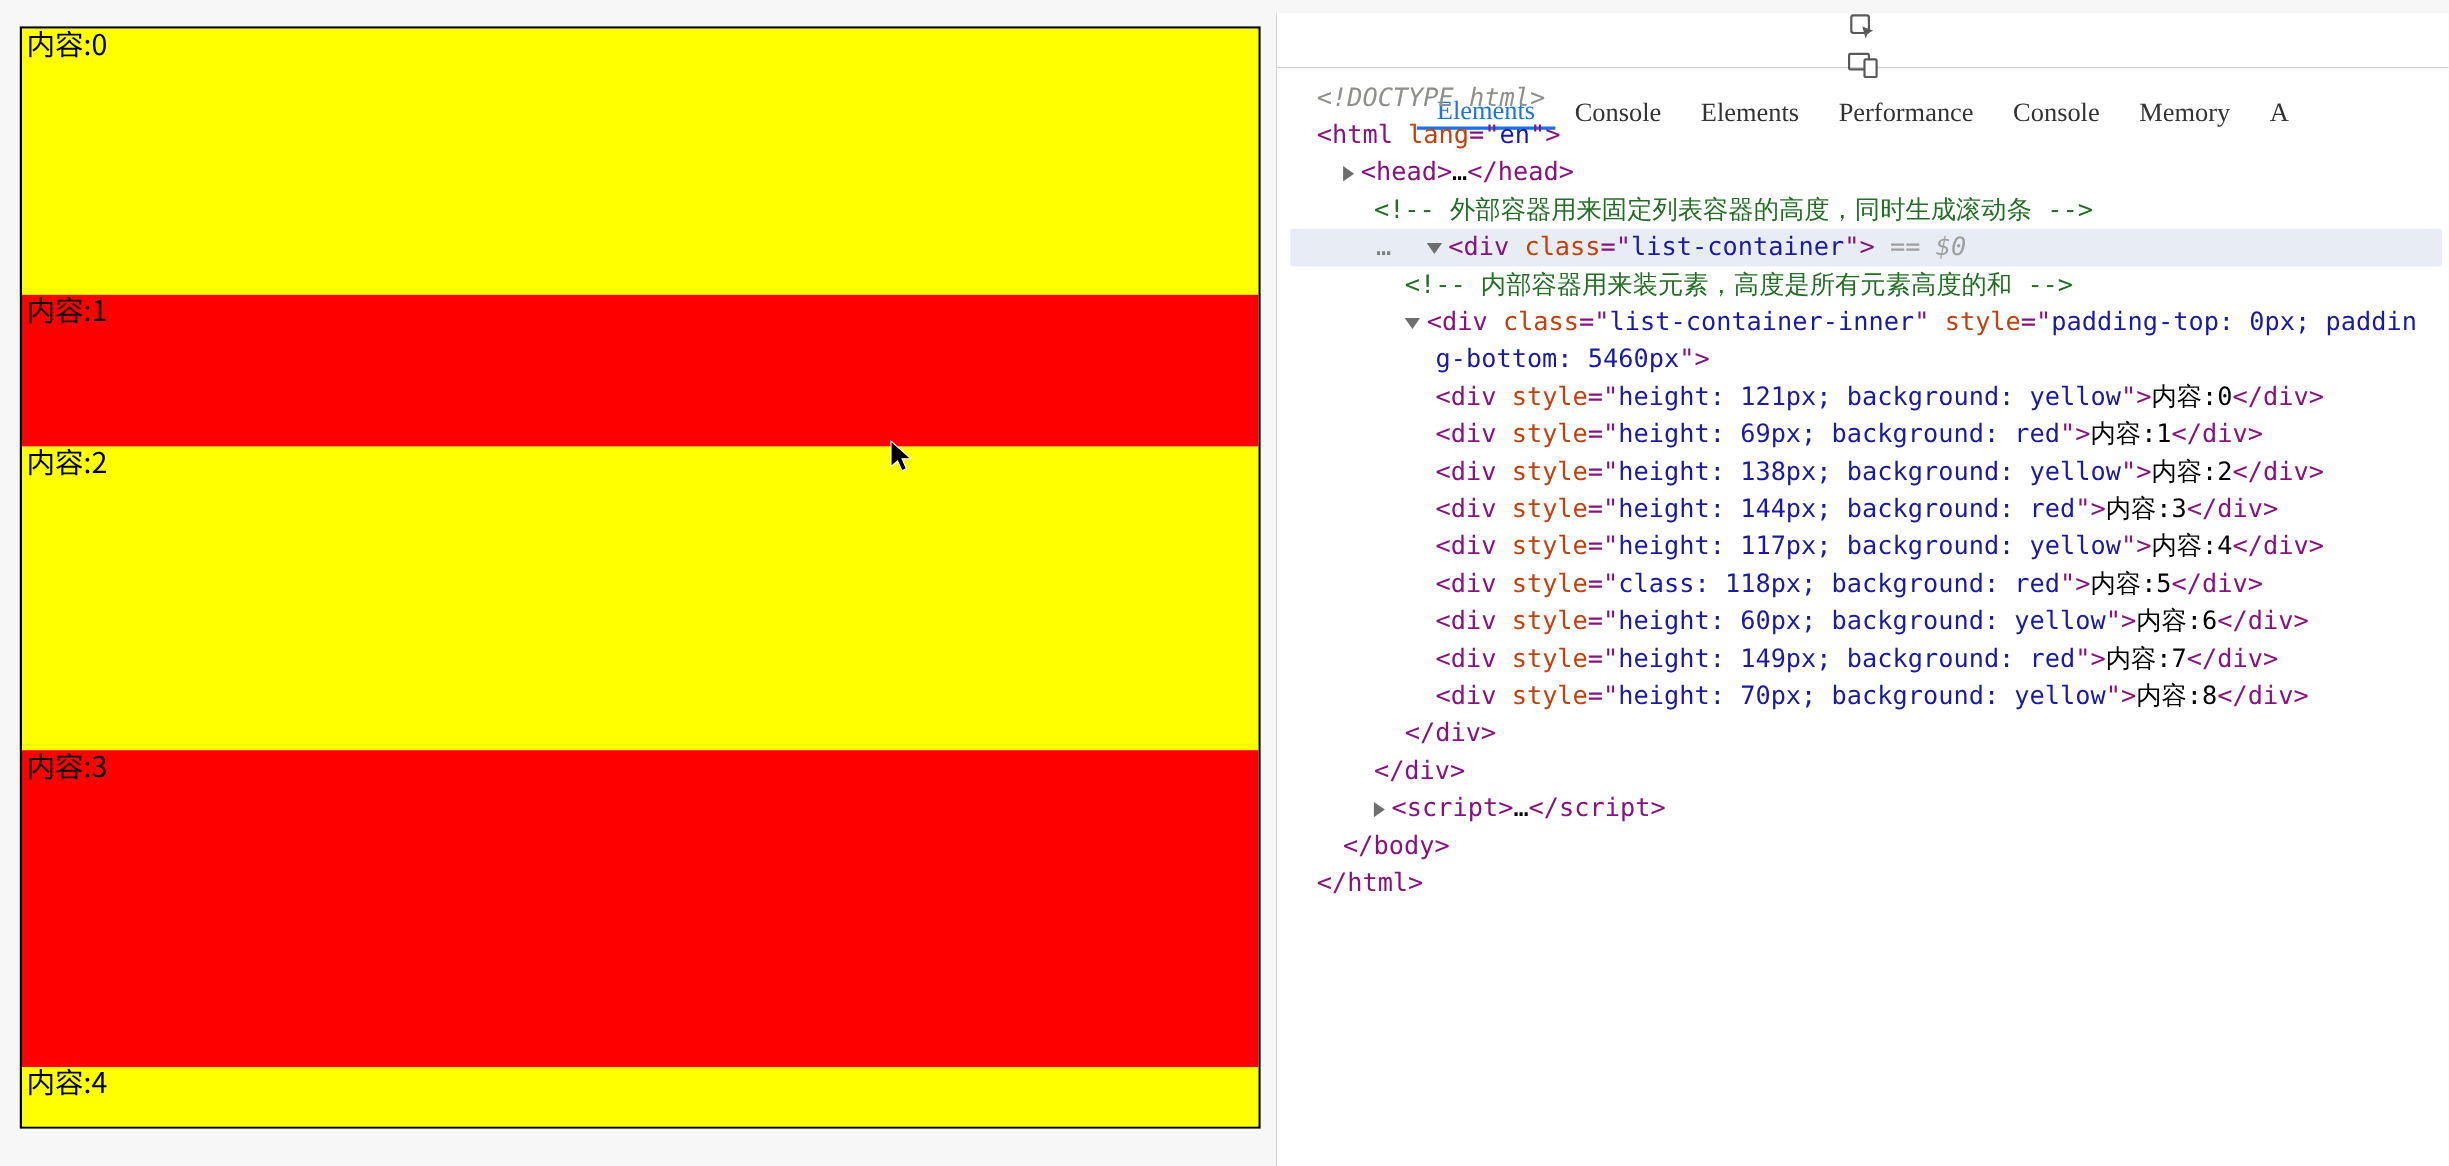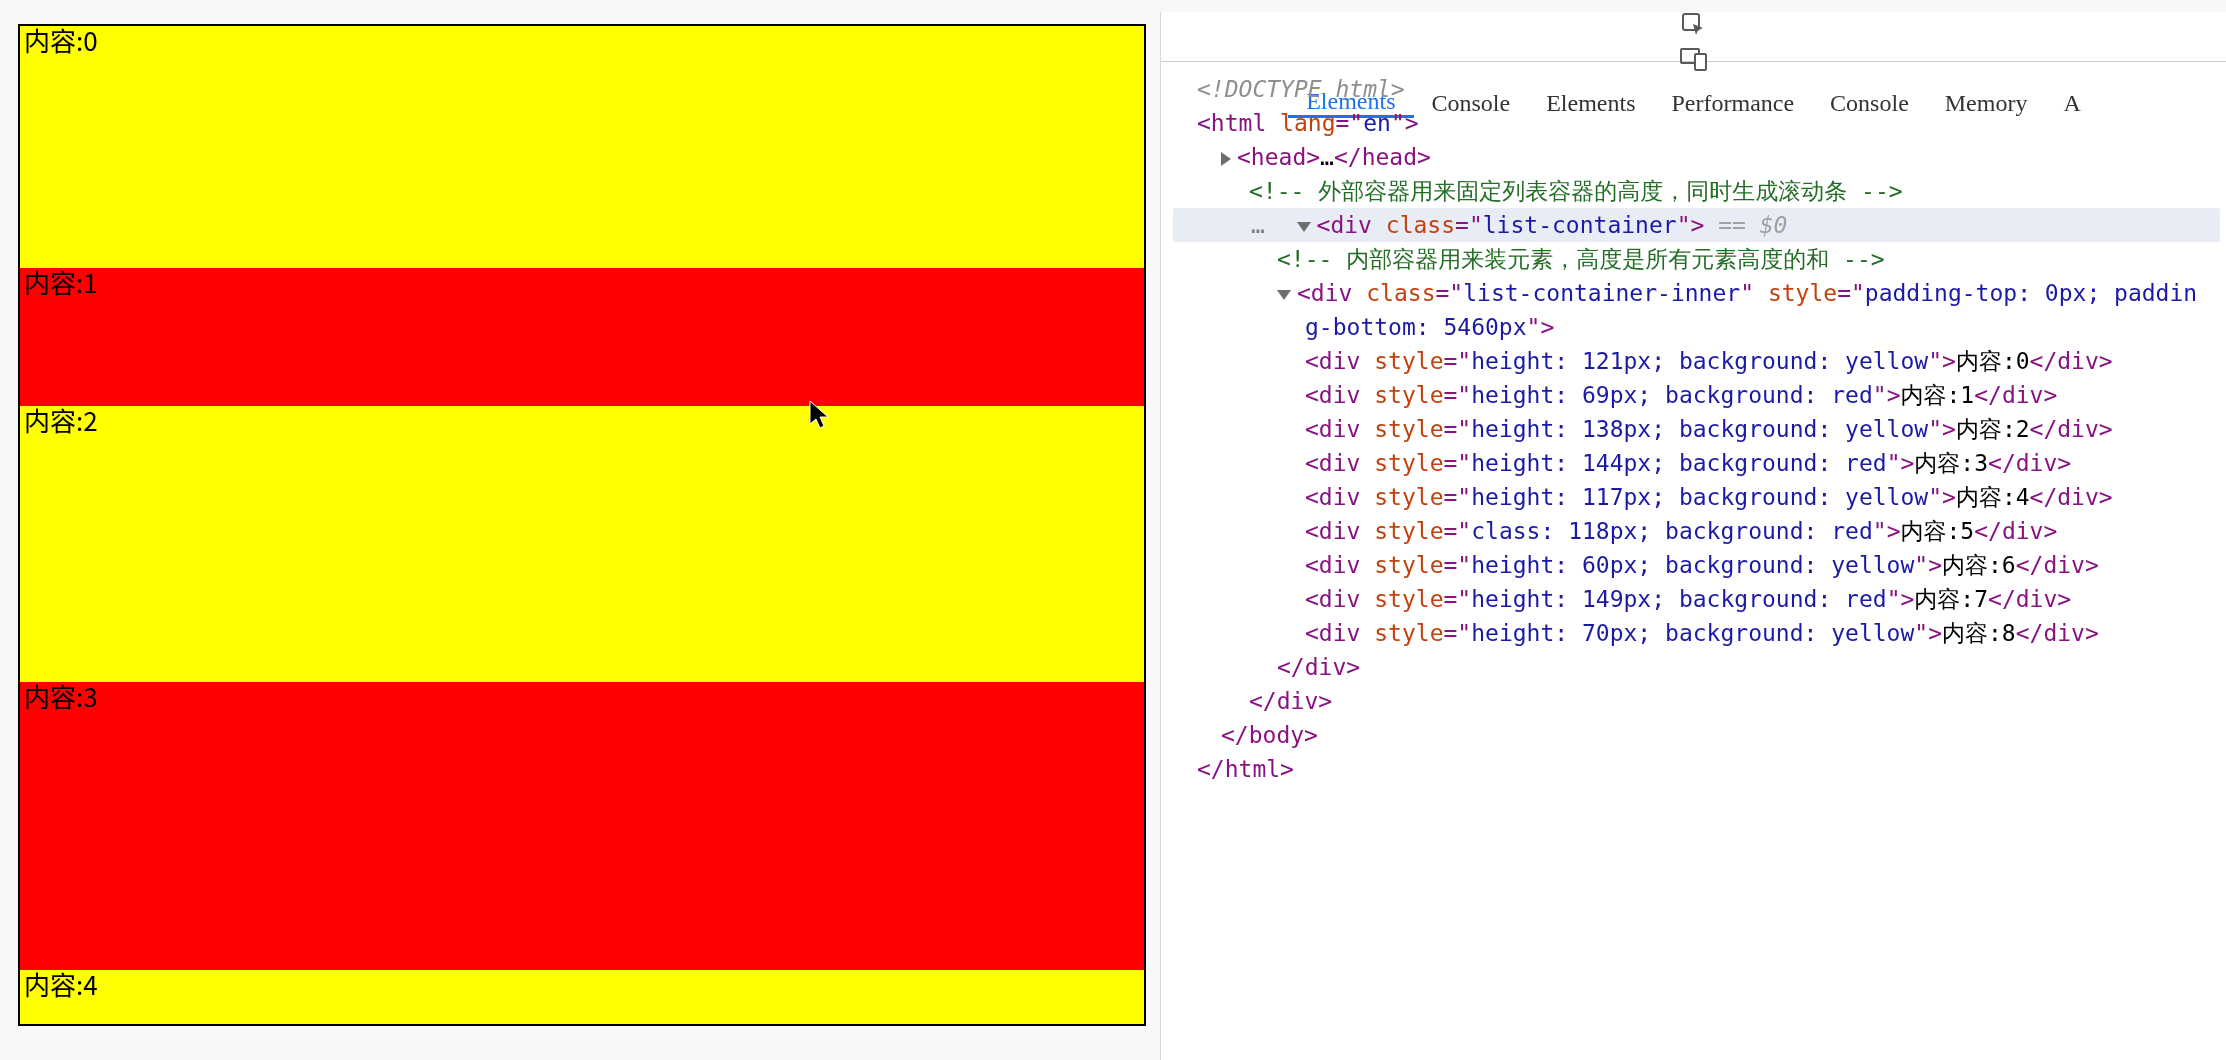--- a/index.html
+++ b/index.html
@@ -187,17 +187,18 @@
       <div class="dom-line indent-5"><span class="c-tag">&lt;div</span> <span class="c-attr">style</span><span class="c-tag">="</span><span class="c-str">height: 69px; background: red</span><span class="c-tag">"&gt;</span><span class="c-text">内容:1</span><span class="c-tag">&lt;/div&gt;</span></div>
       <div class="dom-line indent-5"><span class="c-tag">&lt;div</span> <span class="c-attr">style</span><span class="c-tag">="</span><span class="c-str">height: 138px; background: yellow</span><span class="c-tag">"&gt;</span><span class="c-text">内容:2</span><span class="c-tag">&lt;/div&gt;</span></div>
       <div class="dom-line indent-5"><span class="c-tag">&lt;div</span> <span class="c-attr">style</span><span class="c-tag">="</span><span class="c-str">height: 144px; background: red</span><span class="c-tag">"&gt;</span><span class="c-text">内容:3</span><span class="c-tag">&lt;/div&gt;</span></div>
       <div class="dom-line indent-5"><span class="c-tag">&lt;div</span> <span class="c-attr">style</span><span class="c-tag">="</span><span class="c-str">height: 117px; background: yellow</span><span class="c-tag">"&gt;</span><span class="c-text">内容:4</span><span class="c-tag">&lt;/div&gt;</span></div>
       <div class="dom-line indent-5"><span class="c-tag">&lt;div</span> <span class="c-attr">style</span><span class="c-tag">="</span><span class="c-str">class: 118px; background: red</span><span class="c-tag">"&gt;</span><span class="c-text">内容:5</span><span class="c-tag">&lt;/div&gt;</span></div>
       <div class="dom-line indent-5"><span class="c-tag">&lt;div</span> <span class="c-attr">style</span><span class="c-tag">="</span><span class="c-str">height: 60px; background: yellow</span><span class="c-tag">"&gt;</span><span class="c-text">内容:6</span><span class="c-tag">&lt;/div&gt;</span></div>
       <div class="dom-line indent-5"><span class="c-tag">&lt;div</span> <span class="c-attr">style</span><span class="c-tag">="</span><span class="c-str">height: 149px; background: red</span><span class="c-tag">"&gt;</span><span class="c-text">内容:7</span><span class="c-tag">&lt;/div&gt;</span></div>
       <div class="dom-line indent-5"><span class="c-tag">&lt;div</span> <span class="c-attr">style</span><span class="c-tag">="</span><span class="c-str">height: 70px; background: yellow</span><span class="c-tag">"&gt;</span><span class="c-text">内容:8</span><span class="c-tag">&lt;/div&gt;</span></div>
       <div class="dom-line indent-4"><span class="c-tag">&lt;/div&gt;</span></div>
       <div class="dom-line indent-3"><span class="c-tag">&lt;/div&gt;</span></div>
+      <div class="dom-line indent-3"><span class="tri tri-right"></span><span class="c-tag">&lt;script</span><span class="c-tag">&gt;</span><span class="c-text">…</span><span class="c-tag">&lt;/script&gt;</span></div>
       <div class="dom-line indent-2"><span class="c-tag">&lt;/body&gt;</span></div>
       <div class="dom-line indent-1"><span class="c-tag">&lt;/html&gt;</span></div>
     </div>
 
 </div>
 
 </body></html>

